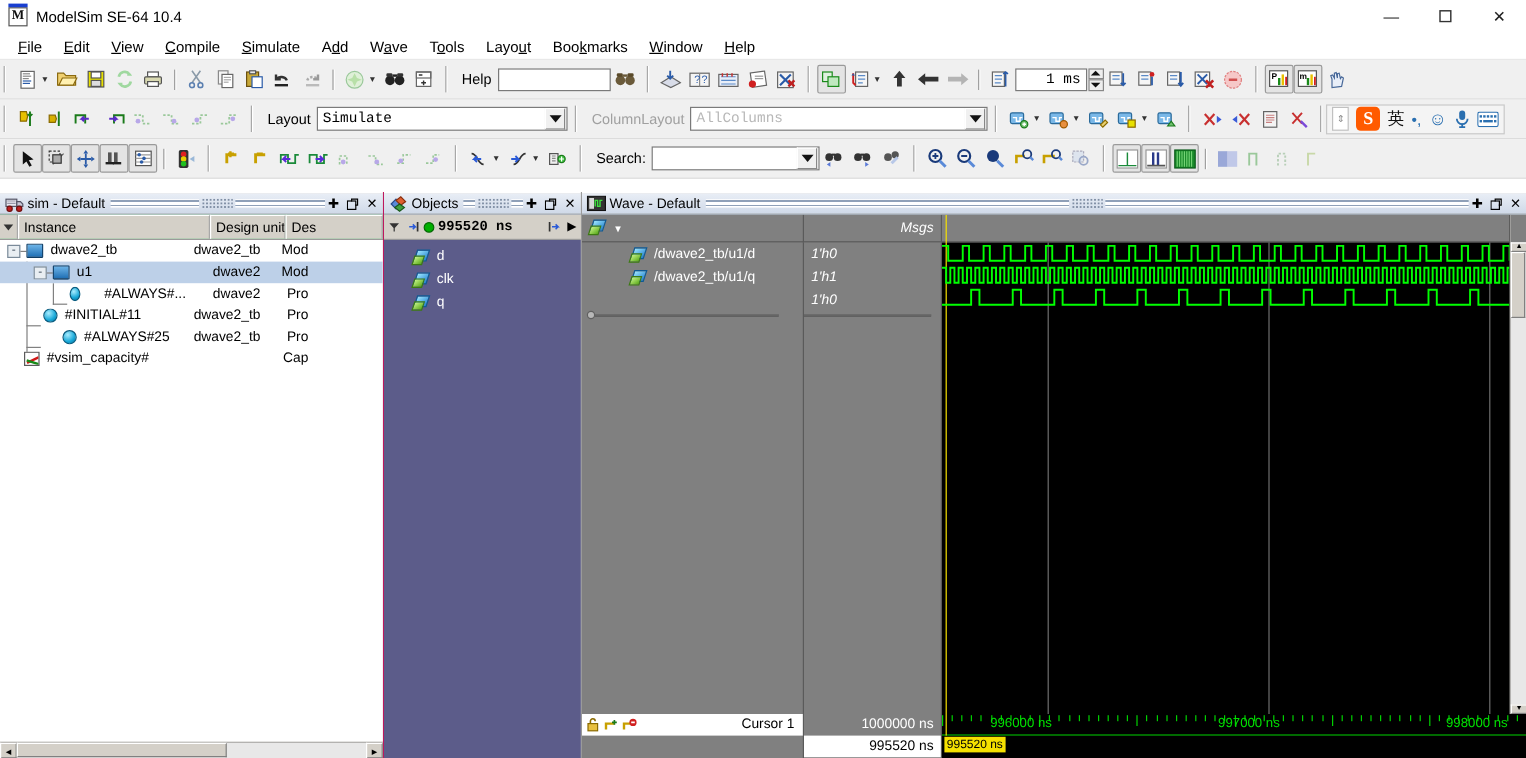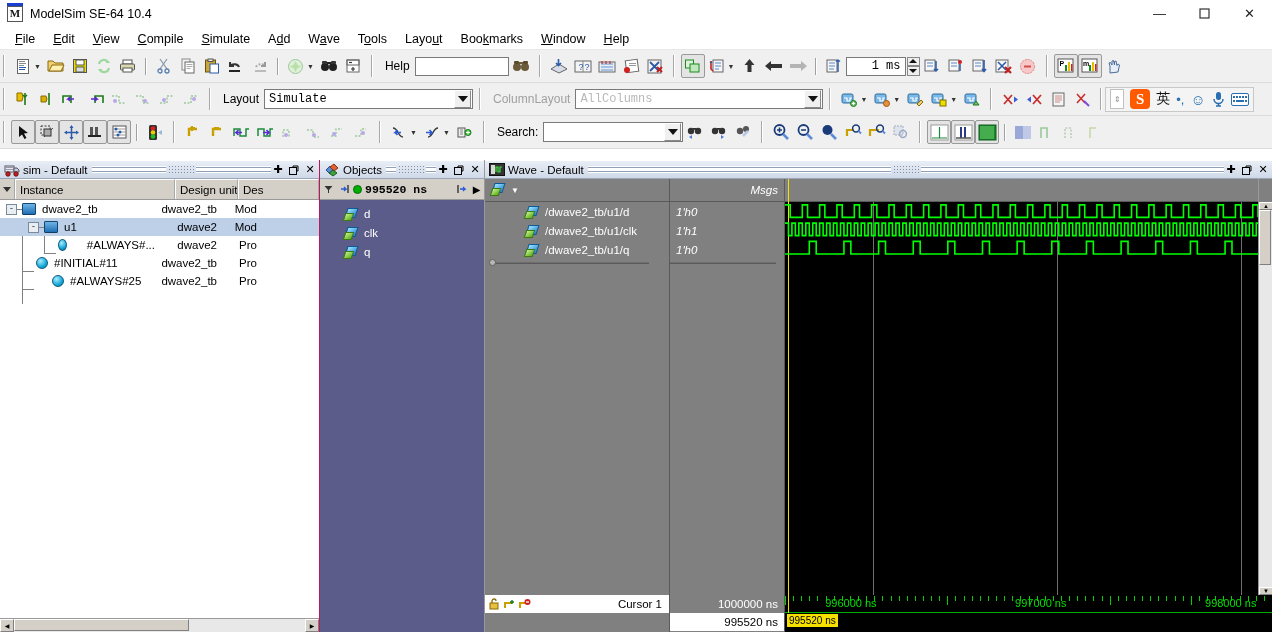--- a/index.html
+++ b/index.html
@@ -1096,20 +1096,28 @@
 
         <div class="trow">
           <div class="tcell-inst" style="padding-left:52px">
             <div class="proc-icon"></div>
             <span style="margin-left:6px">#ALWAYS#25</span>
           </div>
           <div class="tcell-du">dwave2_tb</div>
           <div class="tcell-dt">Pro</div>
         </div>
 
+        <div class="trow">
+          <div class="tcell-inst" style="padding-left:20px">
+            <div class="cap-icon"></div>
+            <span style="margin-left:6px">#vsim_capacity#</span>
+          </div>
+          <div class="tcell-du"></div>
+          <div class="tcell-dt">Cap</div>
+        </div>
       </div>
       <div class="sbar-h">
         <div class="sb-arrow">◀</div>
         <div class="sb-track">
             <div class="sb-thumb" style="width:60%"></div>
           </div>
         <div class="sb-arrow">▶</div>
       </div>
     </div>
 
@@ -1202,24 +1210,20 @@
 
         <div class="wave-names">
           <div class="wv-head" style="padding-left:6px;gap:5px">
             <div class="sig-icon" style="width:15px;height:14px"></div>
             <span style="font-size:8px">▼</span>
           </div>
           <div class="wv-rows">
             <div class="wv-row names">
               <div class="sig-icon"></div>
               <span>/dwave2_tb/u1/d</span>
-            </div>
-            <div class="wv-row names">
-              <div class="sig-icon"></div>
-              <span>/dwave2_tb/u1/clk</span>
             </div>
             <div class="wv-row names">
               <div class="sig-icon"></div>
               <span>/dwave2_tb/u1/q</span>
             </div>
             <div class="wv-underline" style="left:8px;right:20px;top:60px"></div>
             <div class="wv-handle" style="left:4px;top:57px"></div>
           </div>
         </div>
 

